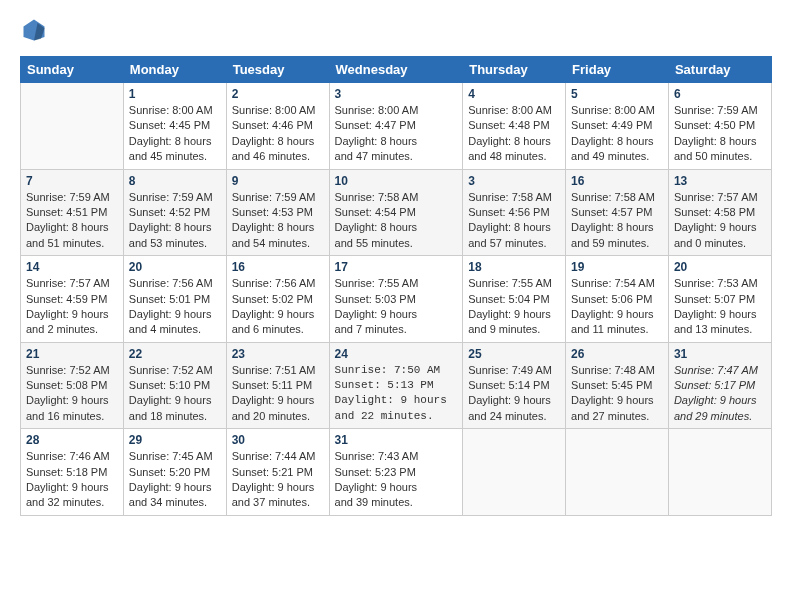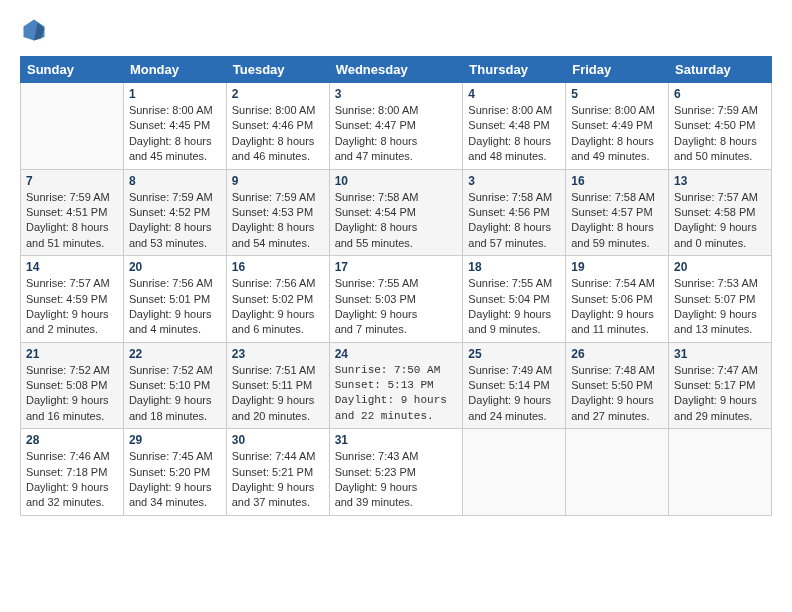--- a/index.html
+++ b/index.html
@@ -299,37 +299,37 @@
           <td>
             <div class="day-number">25</div>
             <div class="day-info" style="white-space: pre-line;">Sunrise: 7:49 AM
 Sunset: 5:14 PM
 Daylight: 9 hours
 and 24 minutes.</div>
           </td>
           <td>
             <div class="day-number">26</div>
             <div class="day-info" style="white-space: pre-line;">Sunrise: 7:48 AM
-Sunset: 5:50 PM
+Sunset: 5:45 PM
 Daylight: 9 hours
 and 27 minutes.</div>
           </td>
           <td>
             <div class="day-number">31</div>
-            <div class="day-info" style="white-space: pre-line;">Sunrise: 7:47 AM
+            <div class="day-info" style="white-space: pre-line; font-style: italic;">Sunrise: 7:47 AM
 Sunset: 5:17 PM
 Daylight: 9 hours
 and 29 minutes.</div>
           </td>
         </tr>
         <tr>
           <td>
             <div class="day-number">28</div>
             <div class="day-info" style="white-space: pre-line;">Sunrise: 7:46 AM
-Sunset: 7:18 PM
+Sunset: 5:18 PM
 Daylight: 9 hours
 and 32 minutes.</div>
           </td>
           <td>
             <div class="day-number">29</div>
             <div class="day-info" style="white-space: pre-line;">Sunrise: 7:45 AM
 Sunset: 5:20 PM
 Daylight: 9 hours
 and 34 minutes.</div>
           </td>

